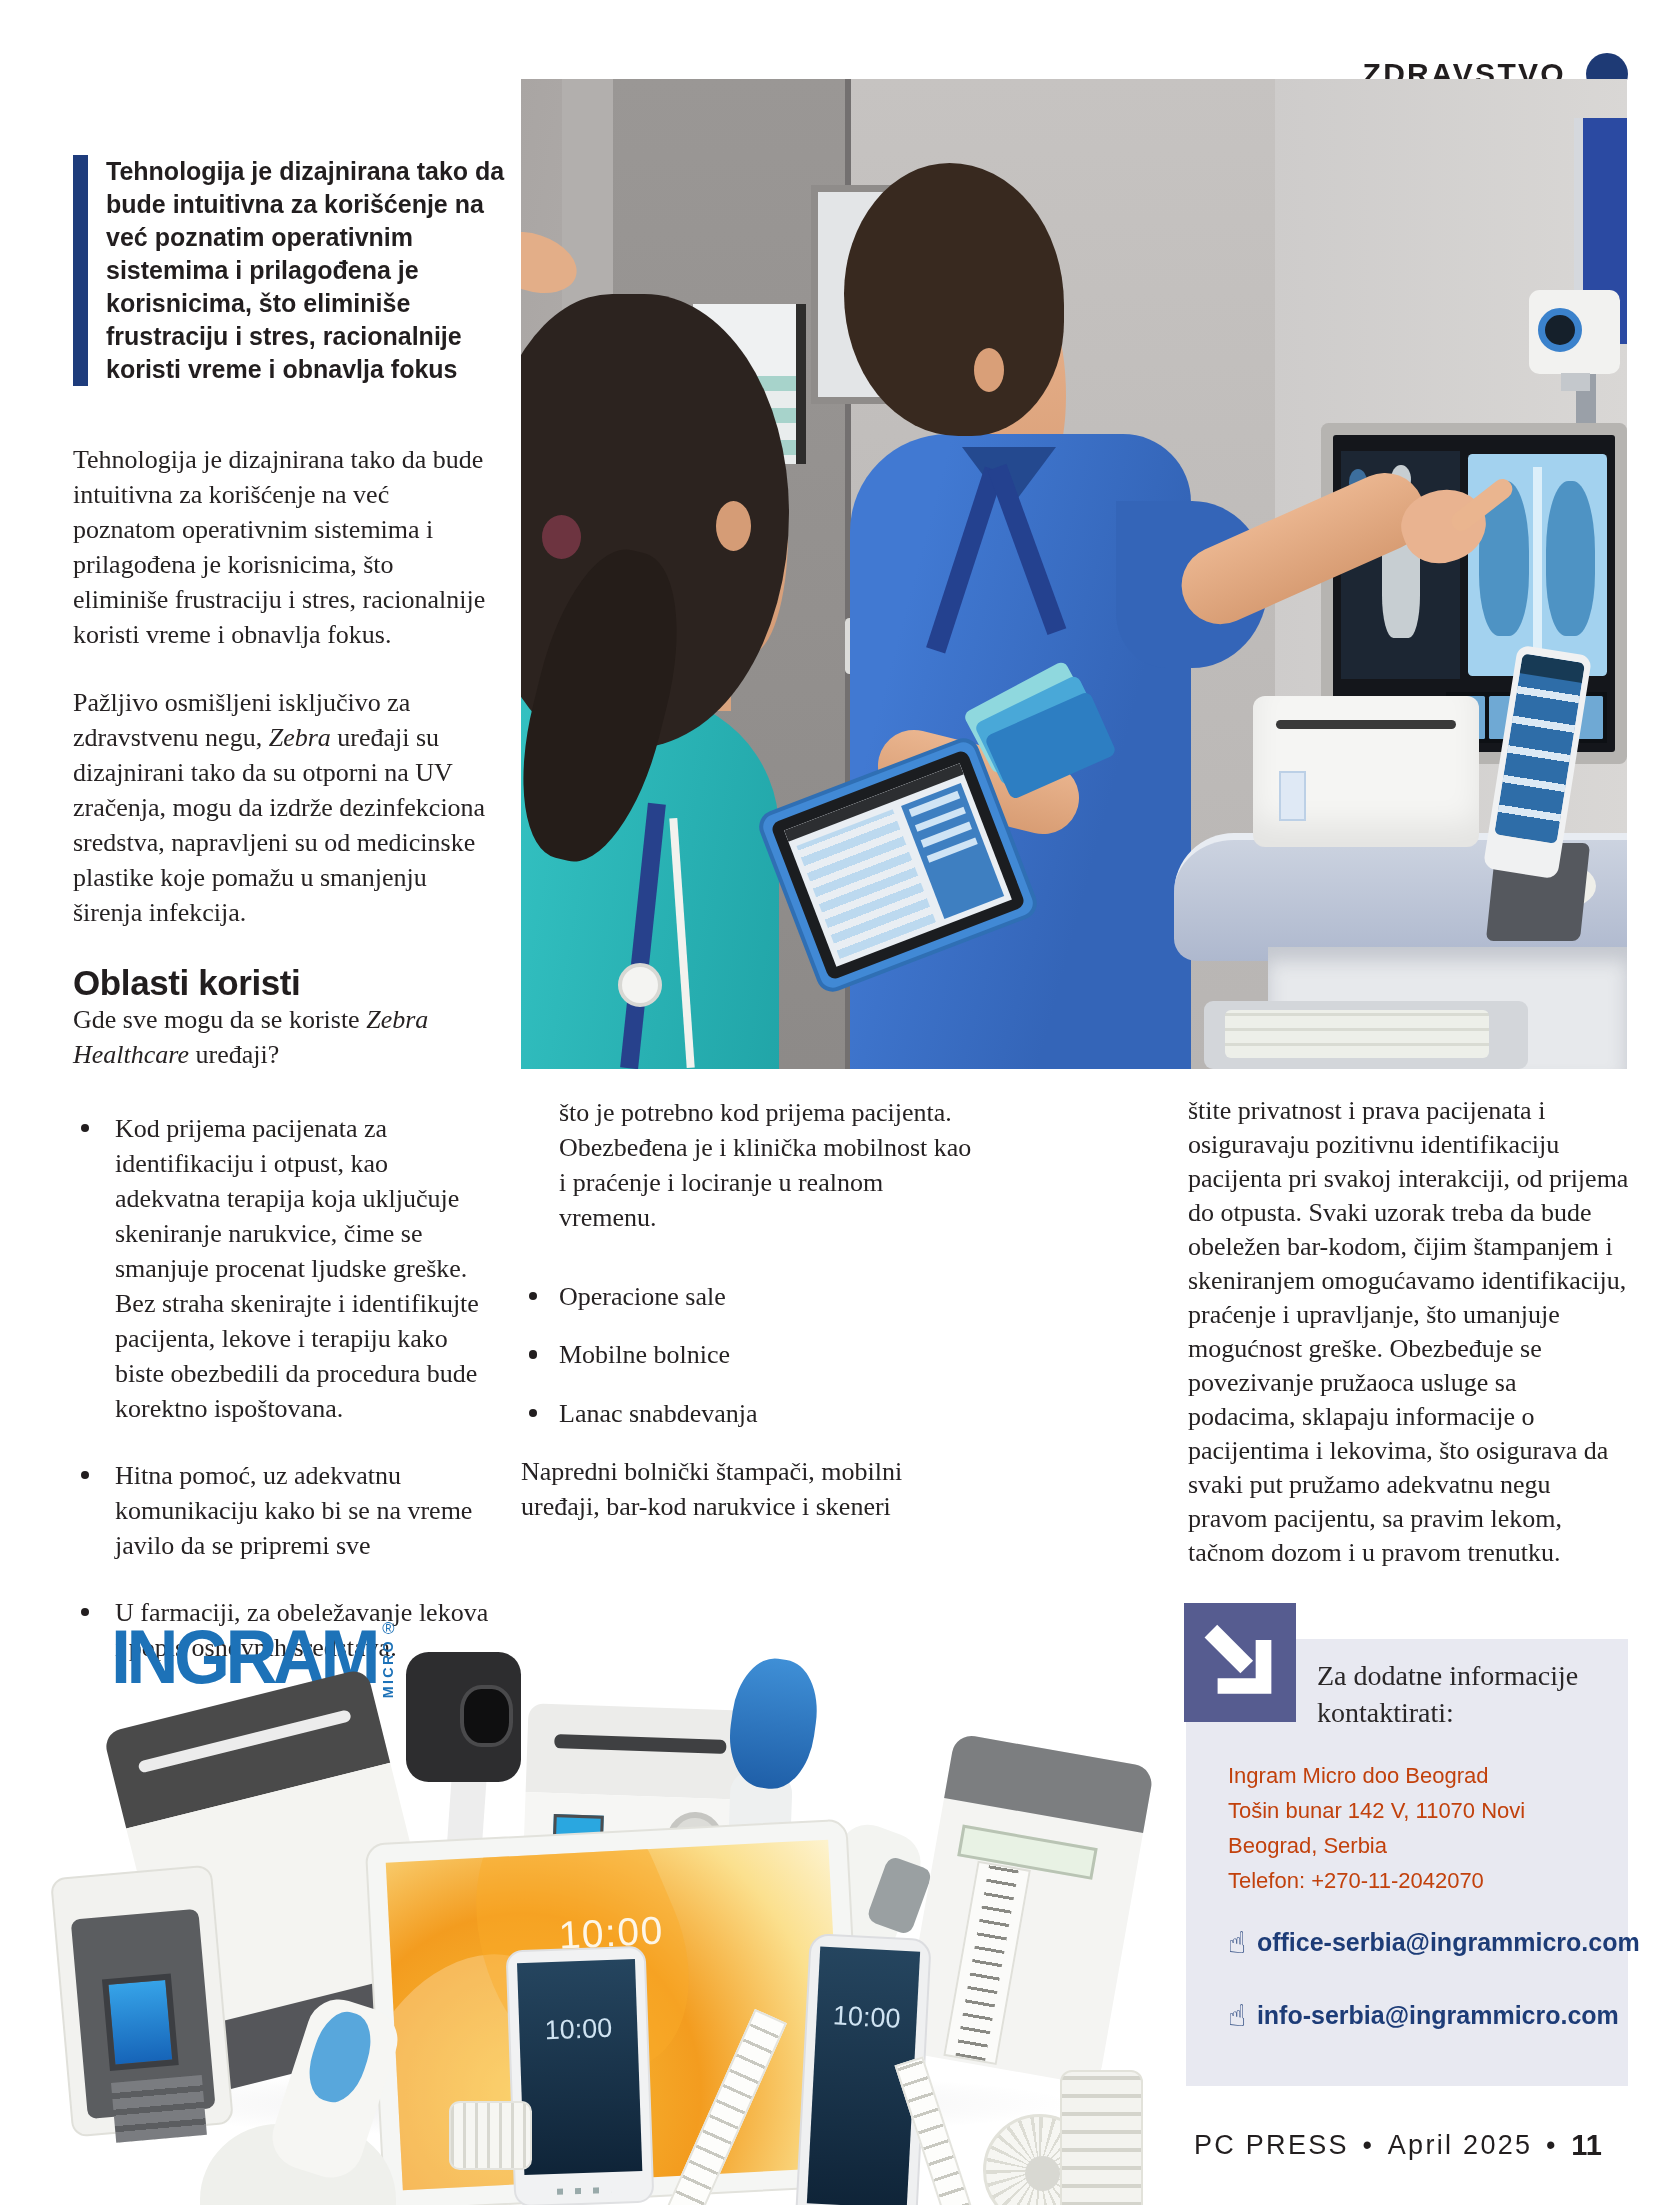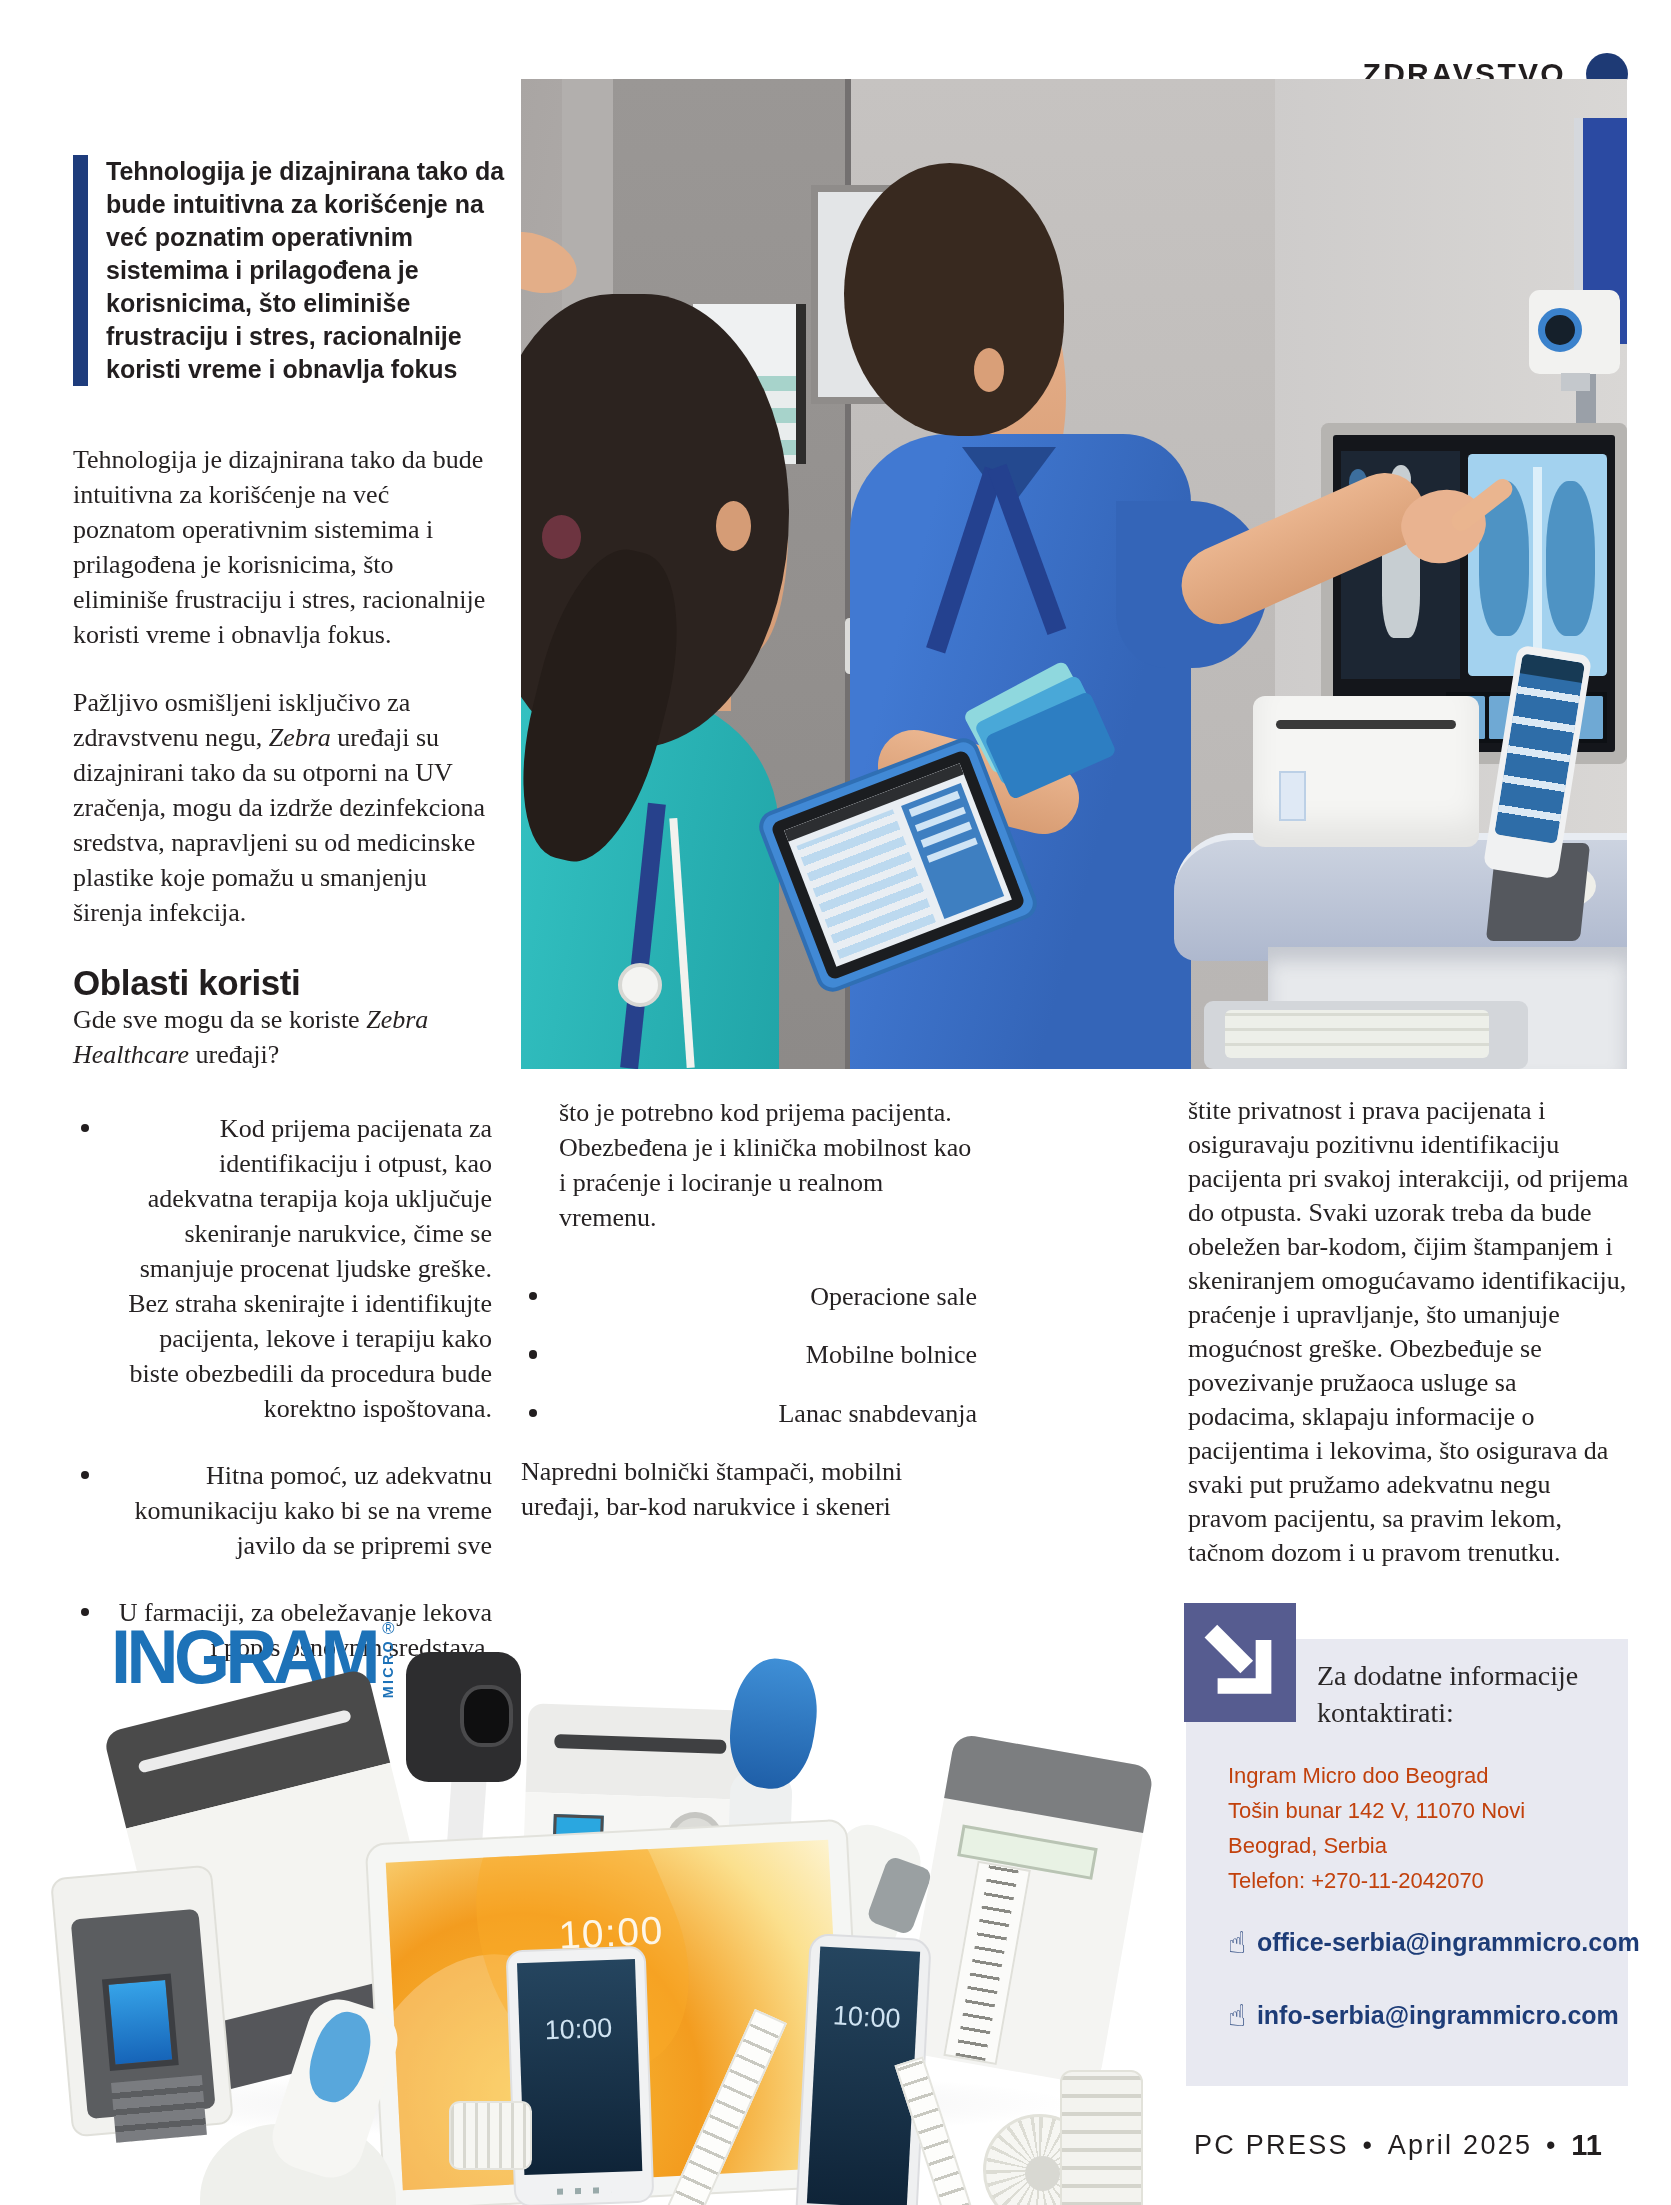--- a/index.html
+++ b/index.html
@@ -21,21 +21,21 @@
 
   
   .col-left { position:absolute; left:73px; top:442px; width:419px; font-size:26px; line-height:35px; }
   .col-left p.body-p { margin-bottom:33px; }
   .col-left h2 { font-family:"Liberation Sans", sans-serif; font-weight:700; font-size:35px;
           line-height:39px; color:#221e1f; margin-top:10.6px; letter-spacing:-0.4px; }
   .col-left .subhead { margin-bottom:39px; }
   em.zeb { font-style:italic; }
 
   ul.bullets { list-style:none; }
-  ul.bullets li { position:relative; padding-left:42px; margin-bottom:32px;text-align:right; }
+  ul.bullets li { position:relative; padding-left:42px; margin-bottom:32px; }
   ul.bullets .bdot { position:absolute; left:7.5px; top:13px; width:8.3px; height:8.3px;
           border-radius:50%; background:#221e1f; }
 
   
   .col-mid { position:absolute; left:521px; top:1095px; width:456px; font-size:26px; line-height:35px; }
   .col-mid .intro { margin-left:38px; width:419px; margin-bottom:44px; }
   .col-mid ul.bullets li { margin-bottom:23.4px; padding-left:38px; }
   .col-mid .outro { margin-top:22.6px; }
 
   .col-right { position:absolute; left:1188px; top:1094px; width:442px; font-size:26px; line-height:34px; }

